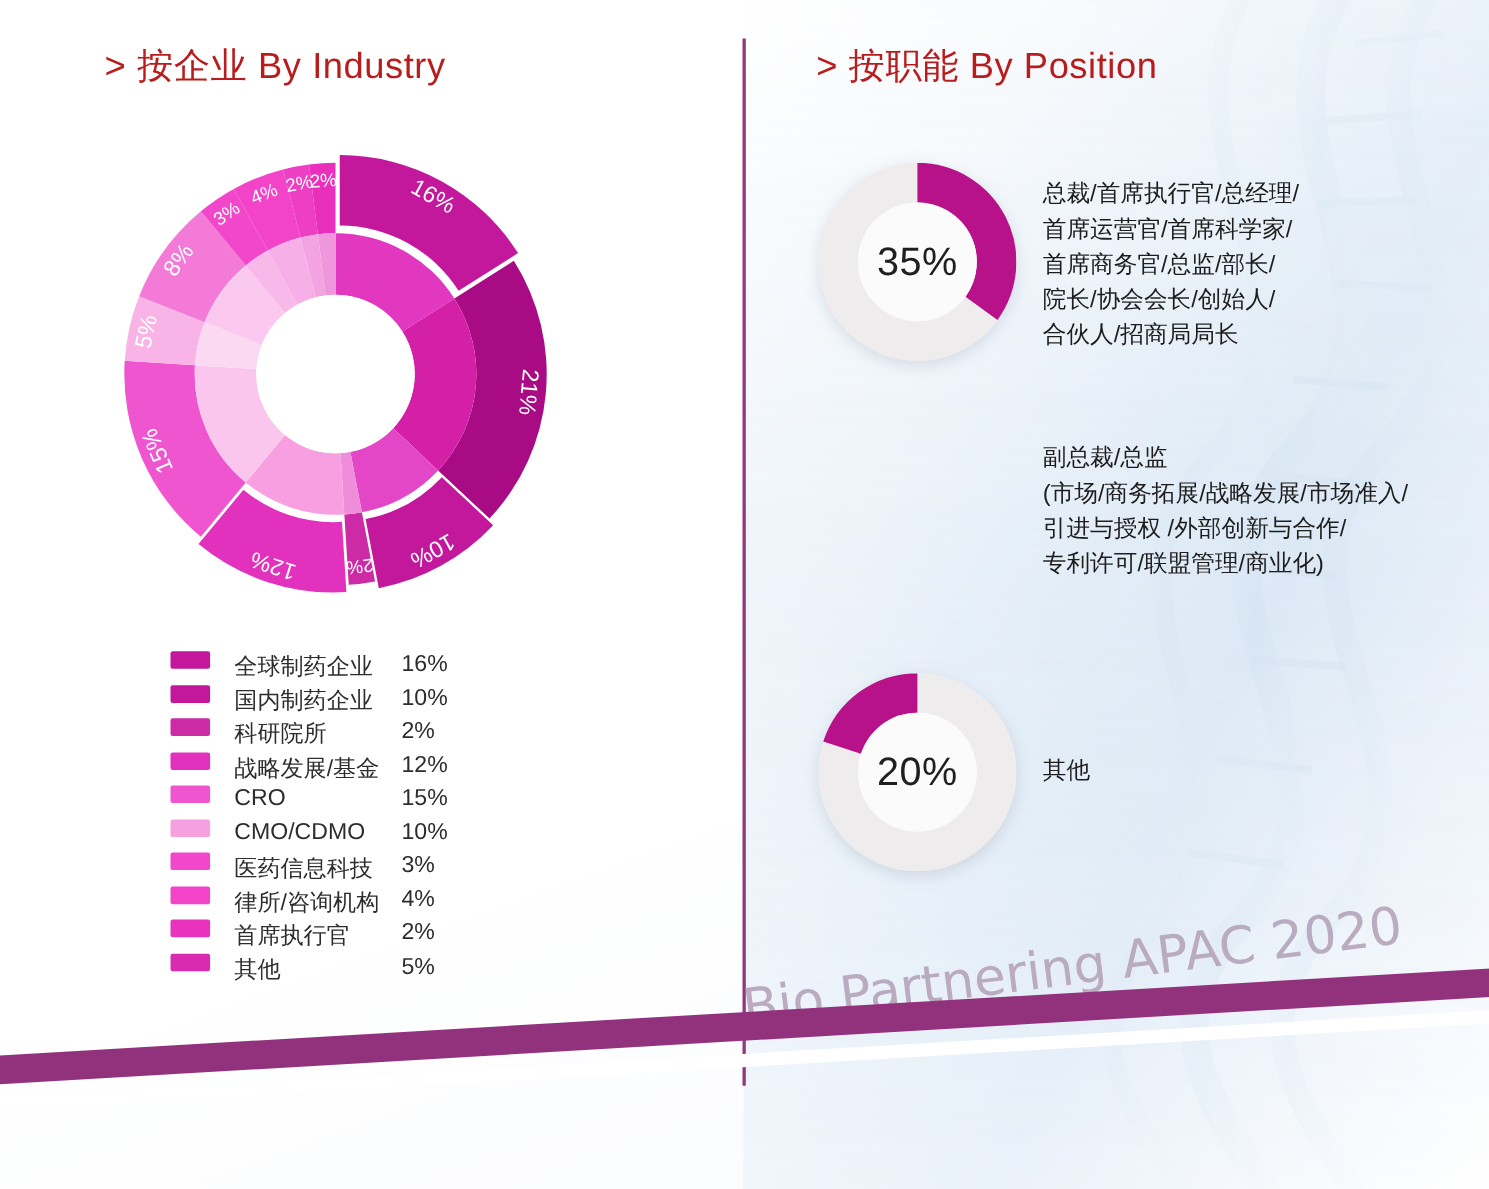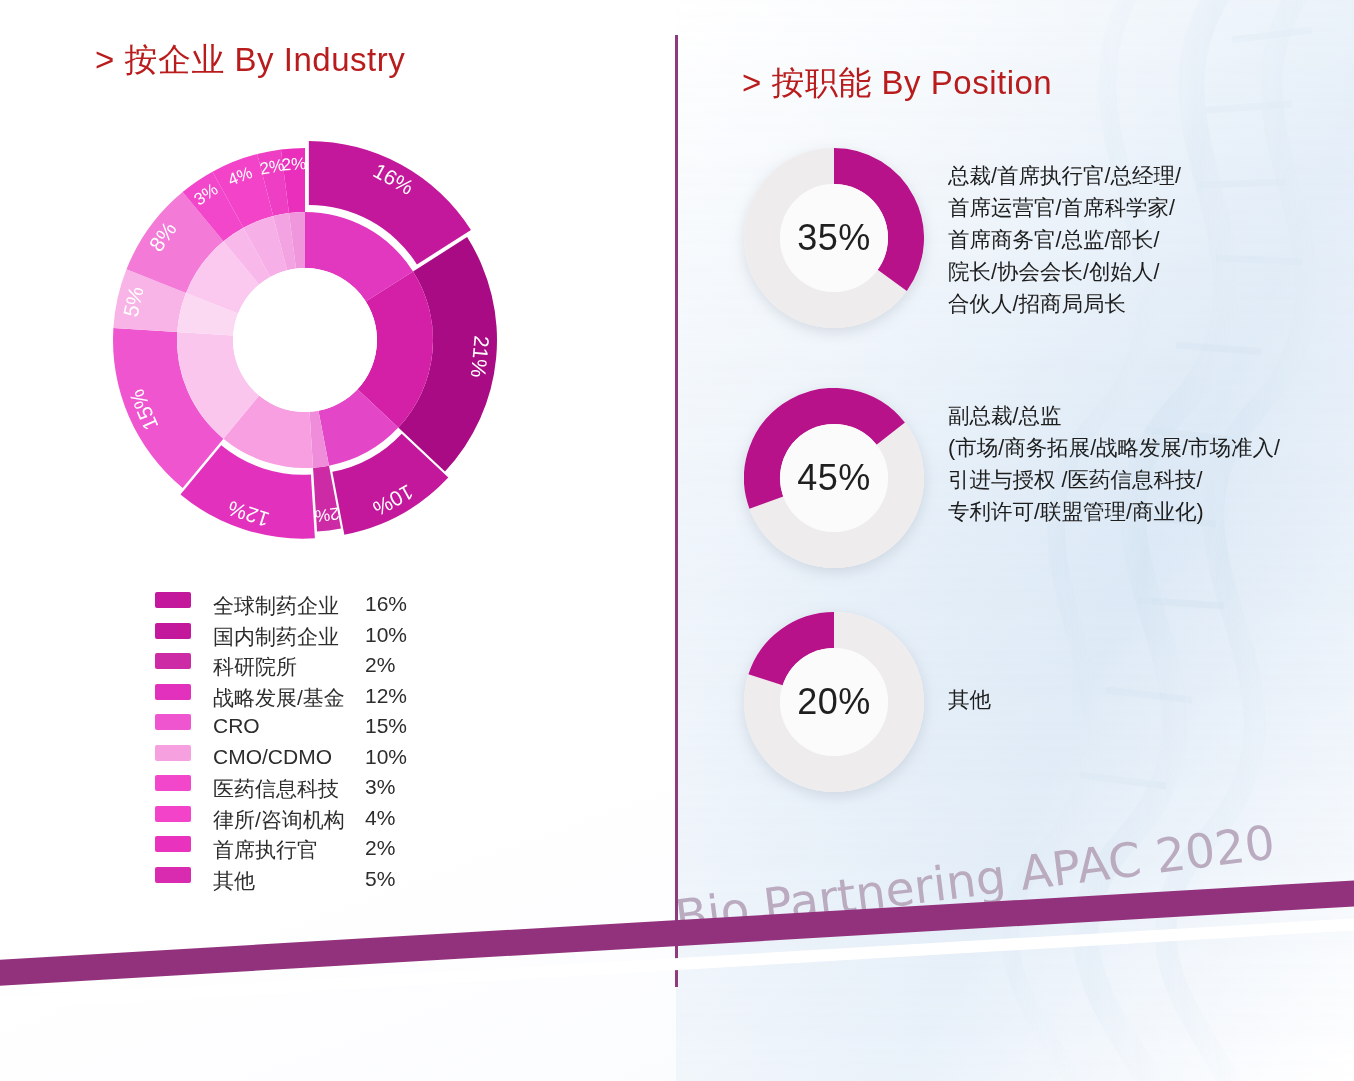--- a/index.html
+++ b/index.html
@@ -31,21 +31,21 @@
     position:absolute;left:675px;top:35px;width:3px;height:952px;
     background:#8e3a7c;
   }
   
   .heading{
     position:absolute;
     font-size:33px;color:#b91c1c;font-weight:400;white-space:nowrap;
     letter-spacing:.5px;
   }
   #h-left{left:95px;top:38px;}
-  #h-right{left:742px;top:38px;margin-top:23px;}
+  #h-right{left:742px;top:38px;}
 
   
   #donutL{position:absolute;left:90px;top:118px;width:430px;height:440px;}
   #donutL svg{display:block;}
 
   
   #legend{position:absolute;left:155px;top:592px;width:300px;}
   .lg-row{display:flex;align-items:flex-start;height:30.5px;}
   .lg-sw{width:36px;height:16px;border-radius:2px;flex:0 0 auto;}
   .lg-label{
@@ -244,34 +244,23 @@
       </svg>
       <div class="ring-center">35%</div>
     </div>
   </div>
   <div class="ring-text" style="left:948px;top:160px;">总裁/首席执行官/总经理/
 首席运营官/首席科学家/
 首席商务官/总监/部长/
 院长/协会会长/创始人/
 合伙人/招商局局长</div>
 
-  <div class="ring-block" style="left:744px;top:388px;">
-    <div class="ring-wrap">
-      <svg viewBox="0 0 180 180" width="180" height="180">
-        <circle cx="90" cy="90" r="90" fill="#f7f5f5"></circle>
-        <circle cx="90" cy="90" r="72" fill="none" stroke="#efeced" stroke-width="36"></circle>
-        <path id="arc2" fill="none" stroke="#b8128b" stroke-width="36" d="M22.342131303414604 114.62545031944816 A72 72 0 0 1 146.73677425968395 45.67237377655256"></path>
-        <circle cx="90" cy="90" r="54" fill="#fbfbfc"></circle>
-      </svg>
-      <div class="ring-center">45%</div>
-    </div>
-  </div>
   <div class="ring-text" style="left:948px;top:400px;">副总裁/总监
 (市场/商务拓展/战略发展/市场准入/
-引进与授权 /医药信息科技/
+引进与授权 /外部创新与合作/
 专利许可/联盟管理/商业化)</div>
 
   <div class="ring-block" style="left:744px;top:612px;">
     <div class="ring-wrap">
       <svg viewBox="0 0 180 180" width="180" height="180">
         <circle cx="90" cy="90" r="90" fill="#f7f5f5"></circle>
         <circle cx="90" cy="90" r="72" fill="none" stroke="#efeced" stroke-width="36"></circle>
         <path id="arc3" fill="none" stroke="#b8128b" stroke-width="36" d="M21.523930826748952 67.75077640500376 A72 72 0 0 1 89.99999999999999 18"></path>
         <circle cx="90" cy="90" r="54" fill="#fbfbfc"></circle>
       </svg>

